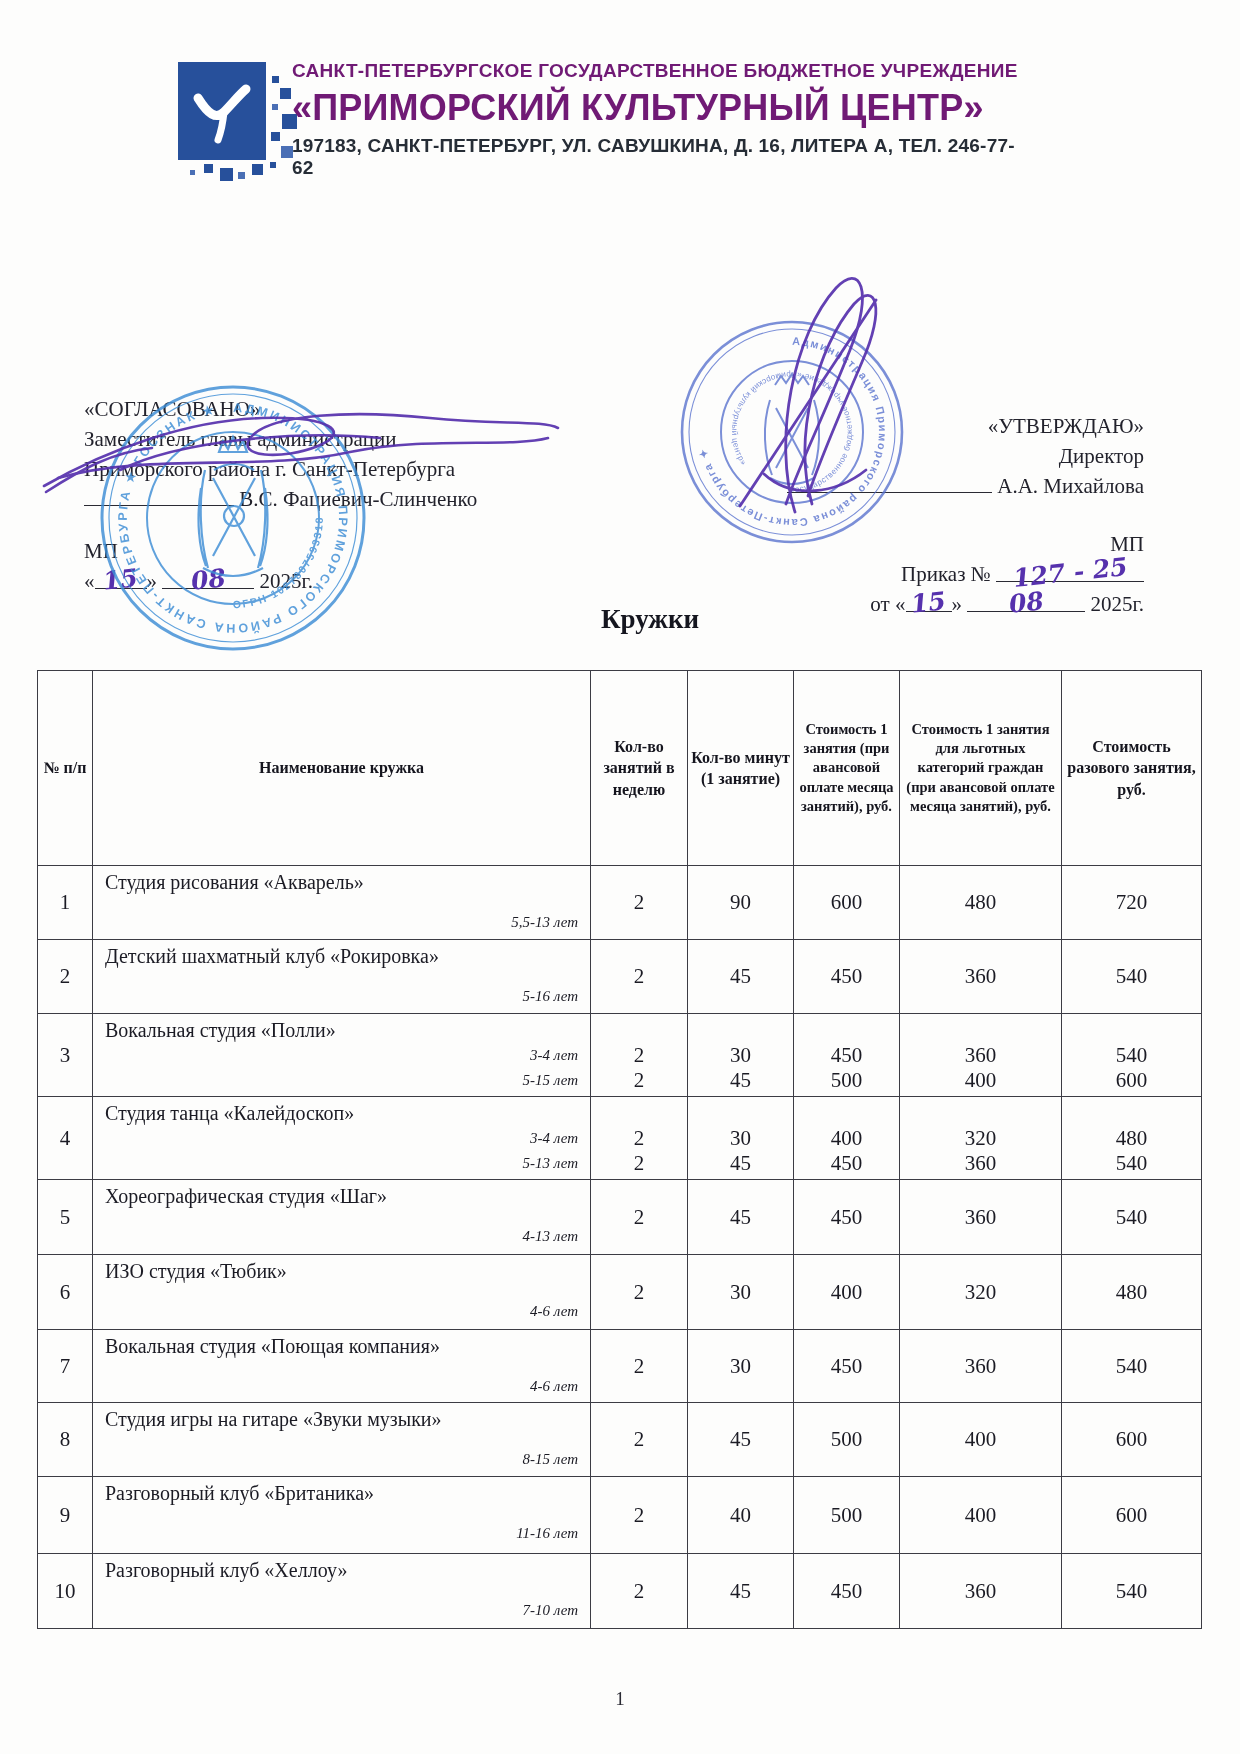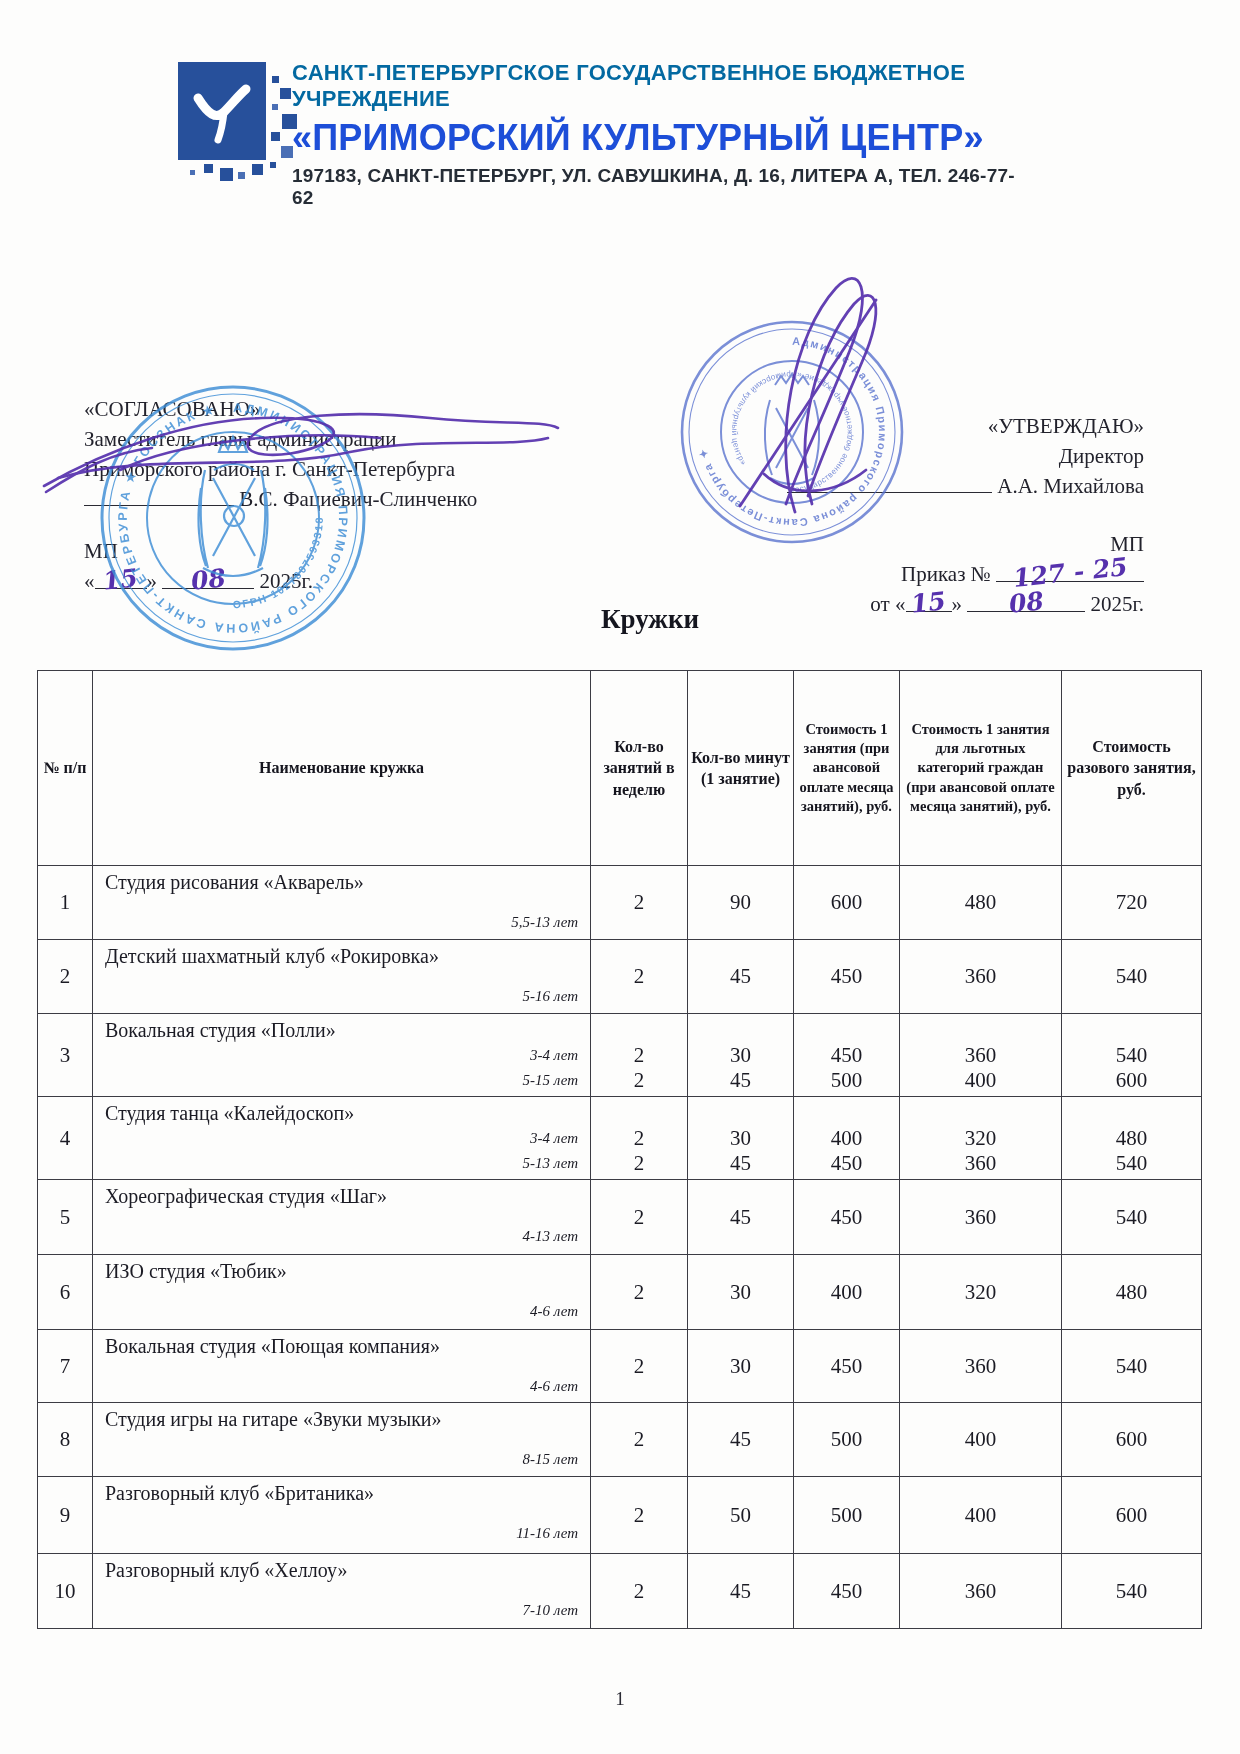--- a/index.html
+++ b/index.html
@@ -1,22 +1,22 @@
 <!DOCTYPE html>
 <html><head>
 <meta charset="utf-8">
 <style>
   html,body{margin:0;padding:0;background:#e8e8e8;}
   .page{position:relative;width:1240px;height:1754px;background:#fdfdfc;margin:0 auto;overflow:hidden;
         font-family:"Liberation Serif",serif;color:#1d1d26;}
   
   .logo-wrap{position:absolute;left:174px;top:56px;width:132px;height:136px;}
   .org-block{position:absolute;left:292px;top:60px;width:740px;font-family:"Liberation Sans",sans-serif;font-weight:bold;}
-  .org-line1{font-size:22px;color:#0369a1;letter-spacing:.3px;}
-  .org-name{font-size:36px;color:#1d4ed8;margin-top:5px;letter-spacing:.2px;}
+  .org-line1{font-size:19px;color:#701a75;letter-spacing:.3px;}
+  .org-name{font-size:36px;color:#701a75;margin-top:5px;letter-spacing:.2px;}
   .org-addr{font-size:19px;color:#262d36;margin-top:6px;letter-spacing:.2px;}
   
   .title-block{position:absolute;left:0;top:200px;width:1200px;text-align:center;font-weight:bold;color:#15161f;}
   .title-main{font-size:27px;letter-spacing:.5px;}
   .title-sub{font-size:24px;margin-top:7px;}
   
   .appr{position:absolute;font-size:21px;line-height:30px;color:#22222c;}
   .appr-left{left:84px;top:394px;width:440px;text-align:left;}
   .appr-right{right:96px;top:379px;width:440px;text-align:right;margin-top:32px;}
   .sig-line{display:inline-block;border-bottom:1.6px solid #2a2a33;height:20px;vertical-align:baseline;}
@@ -271,21 +271,21 @@
         <td class="cv">600</td>
       </tr>
 
       <tr class="r1" style="height:77px">
         <td class="cnum">9</td>
         <td class="cname">
           <div class="nm">Разговорный клуб «Британика»</div>
           <div class="age">11-16 лет</div>
             </td>
         <td class="cv">2</td>
-        <td class="cv">50</td>
+        <td class="cv">40</td>
         <td class="cv">500</td>
         <td class="cv">400</td>
         <td class="cv">600</td>
       </tr>
 
       <tr class="r1" style="height:75px">
         <td class="cnum">10</td>
         <td class="cname">
           <div class="nm">Разговорный клуб «Хеллоу»</div>
           <div class="age">7-10 лет</div>

